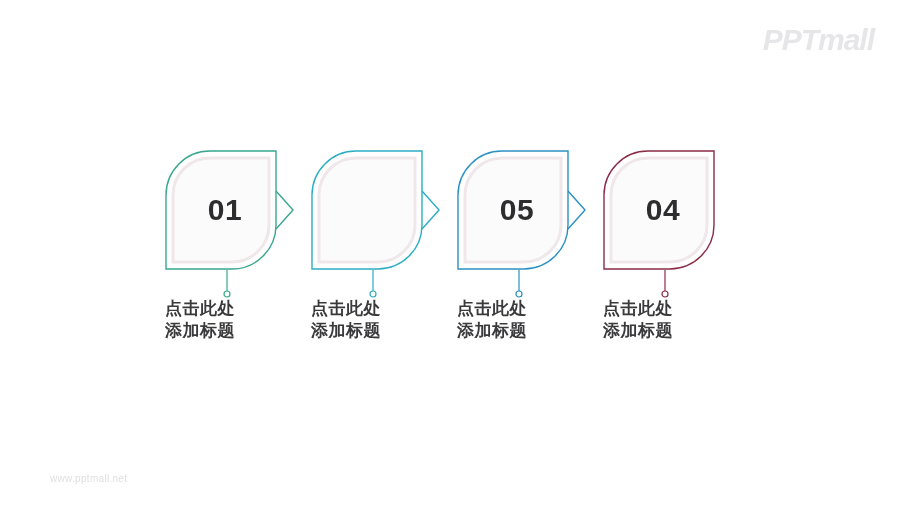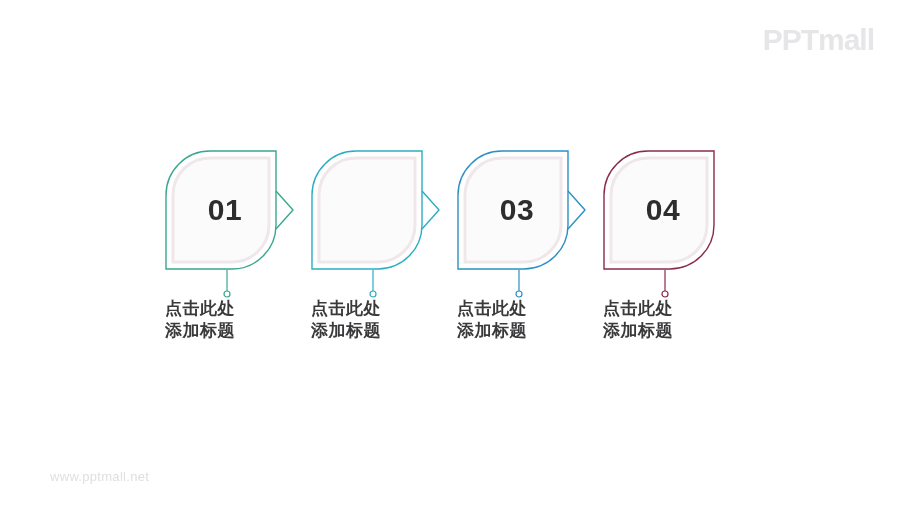--- a/index.html
+++ b/index.html
@@ -25,21 +25,21 @@
     letter-spacing:-1px;
     color:#e6e6e8;
     user-select:none;
     line-height:1;
   }
 
   
   #watermark {
     position:absolute;
     left:50px; bottom:22px;
-    font-size:13px;
+    font-size:10px;
     color:#dfdfe2;
     letter-spacing:.3px;
     user-select:none;
   }
 
   
   #row {
     position:absolute;
     left:165px; top:150px;
     width:590px; height:210px;
@@ -98,21 +98,21 @@
     letter-spacing:.5px;
     font-family:Liberation Serif, serif;
   }
   .caption .l2 { display:block; }
 </style>
 </head>
 <body>
 
 <div id="slide" style="background: rgb(255, 255, 255);">
 
-  <div id="logo" style="color: rgb(230, 230, 232);">
+  <div id="logo" style="color: rgb(230, 230, 232); font-style: italic;">
     <span>PPTmall</span>
   </div>
 
   <div id="row">
       <div class="item" style="left: 0px;">
         <div class="card-wrap">
           <svg class="card-svg" viewBox="0 0 128 120">
             <path d="M 45 1 L 111 1 L 111 75 A 44 44 0 0 1 67 119 L 1 119 L 1 45 A 44 44 0 0 1 45 1 Z" fill="#ffffff" stroke="none"></path>
             <path d="M 45 8 L 104 8 L 104 75 A 37 37 0 0 1 67 112 L 8 112 L 8 45 A 37 37 0 0 1 45 8 Z" fill="#fcfbfb" stroke="#efe7e9" stroke-width="3"></path>
             <path d="M 111 41 L 128 60 L 111 79" fill="#ffffff" stroke="#3aa78f" stroke-width="1.4" stroke-linejoin="round"></path>
@@ -148,21 +148,21 @@
         </div>
       </div>
       <div class="item" style="left: 292px;">
         <div class="card-wrap">
           <svg class="card-svg" viewBox="0 0 128 120">
             <path d="M 45 1 L 111 1 L 111 75 A 44 44 0 0 1 67 119 L 1 119 L 1 45 A 44 44 0 0 1 45 1 Z" fill="#ffffff" stroke="none"></path>
             <path d="M 45 8 L 104 8 L 104 75 A 37 37 0 0 1 67 112 L 8 112 L 8 45 A 37 37 0 0 1 45 8 Z" fill="#fcfbfb" stroke="#efe7e9" stroke-width="3"></path>
             <path d="M 111 41 L 128 60 L 111 79" fill="#ffffff" stroke="#2b90c4" stroke-width="1.4" stroke-linejoin="round"></path>
             <path d="M 45 1 L 111 1 L 111 75 A 44 44 0 0 1 67 119 L 1 119 L 1 45 A 44 44 0 0 1 45 1 Z" fill="none" stroke="#2b90c4" stroke-width="1.4"></path>
           </svg>
-          <div class="num">03</div>
+          <div class="num">05</div>
         </div>
         <svg class="conn" viewBox="0 0 12 28">
           <line x1="6" y1="0" x2="6" y2="21" stroke="#2b90c4" stroke-width="1.2"></line>
           <circle cx="6" cy="24" r="3" fill="#ffffff" stroke="#2b90c4" stroke-width="1.2"></circle>
         </svg>
         <div class="caption">
           <span class="l2">点击此处</span>
           <span class="l2">添加标题</span>
         </div>
       </div>

